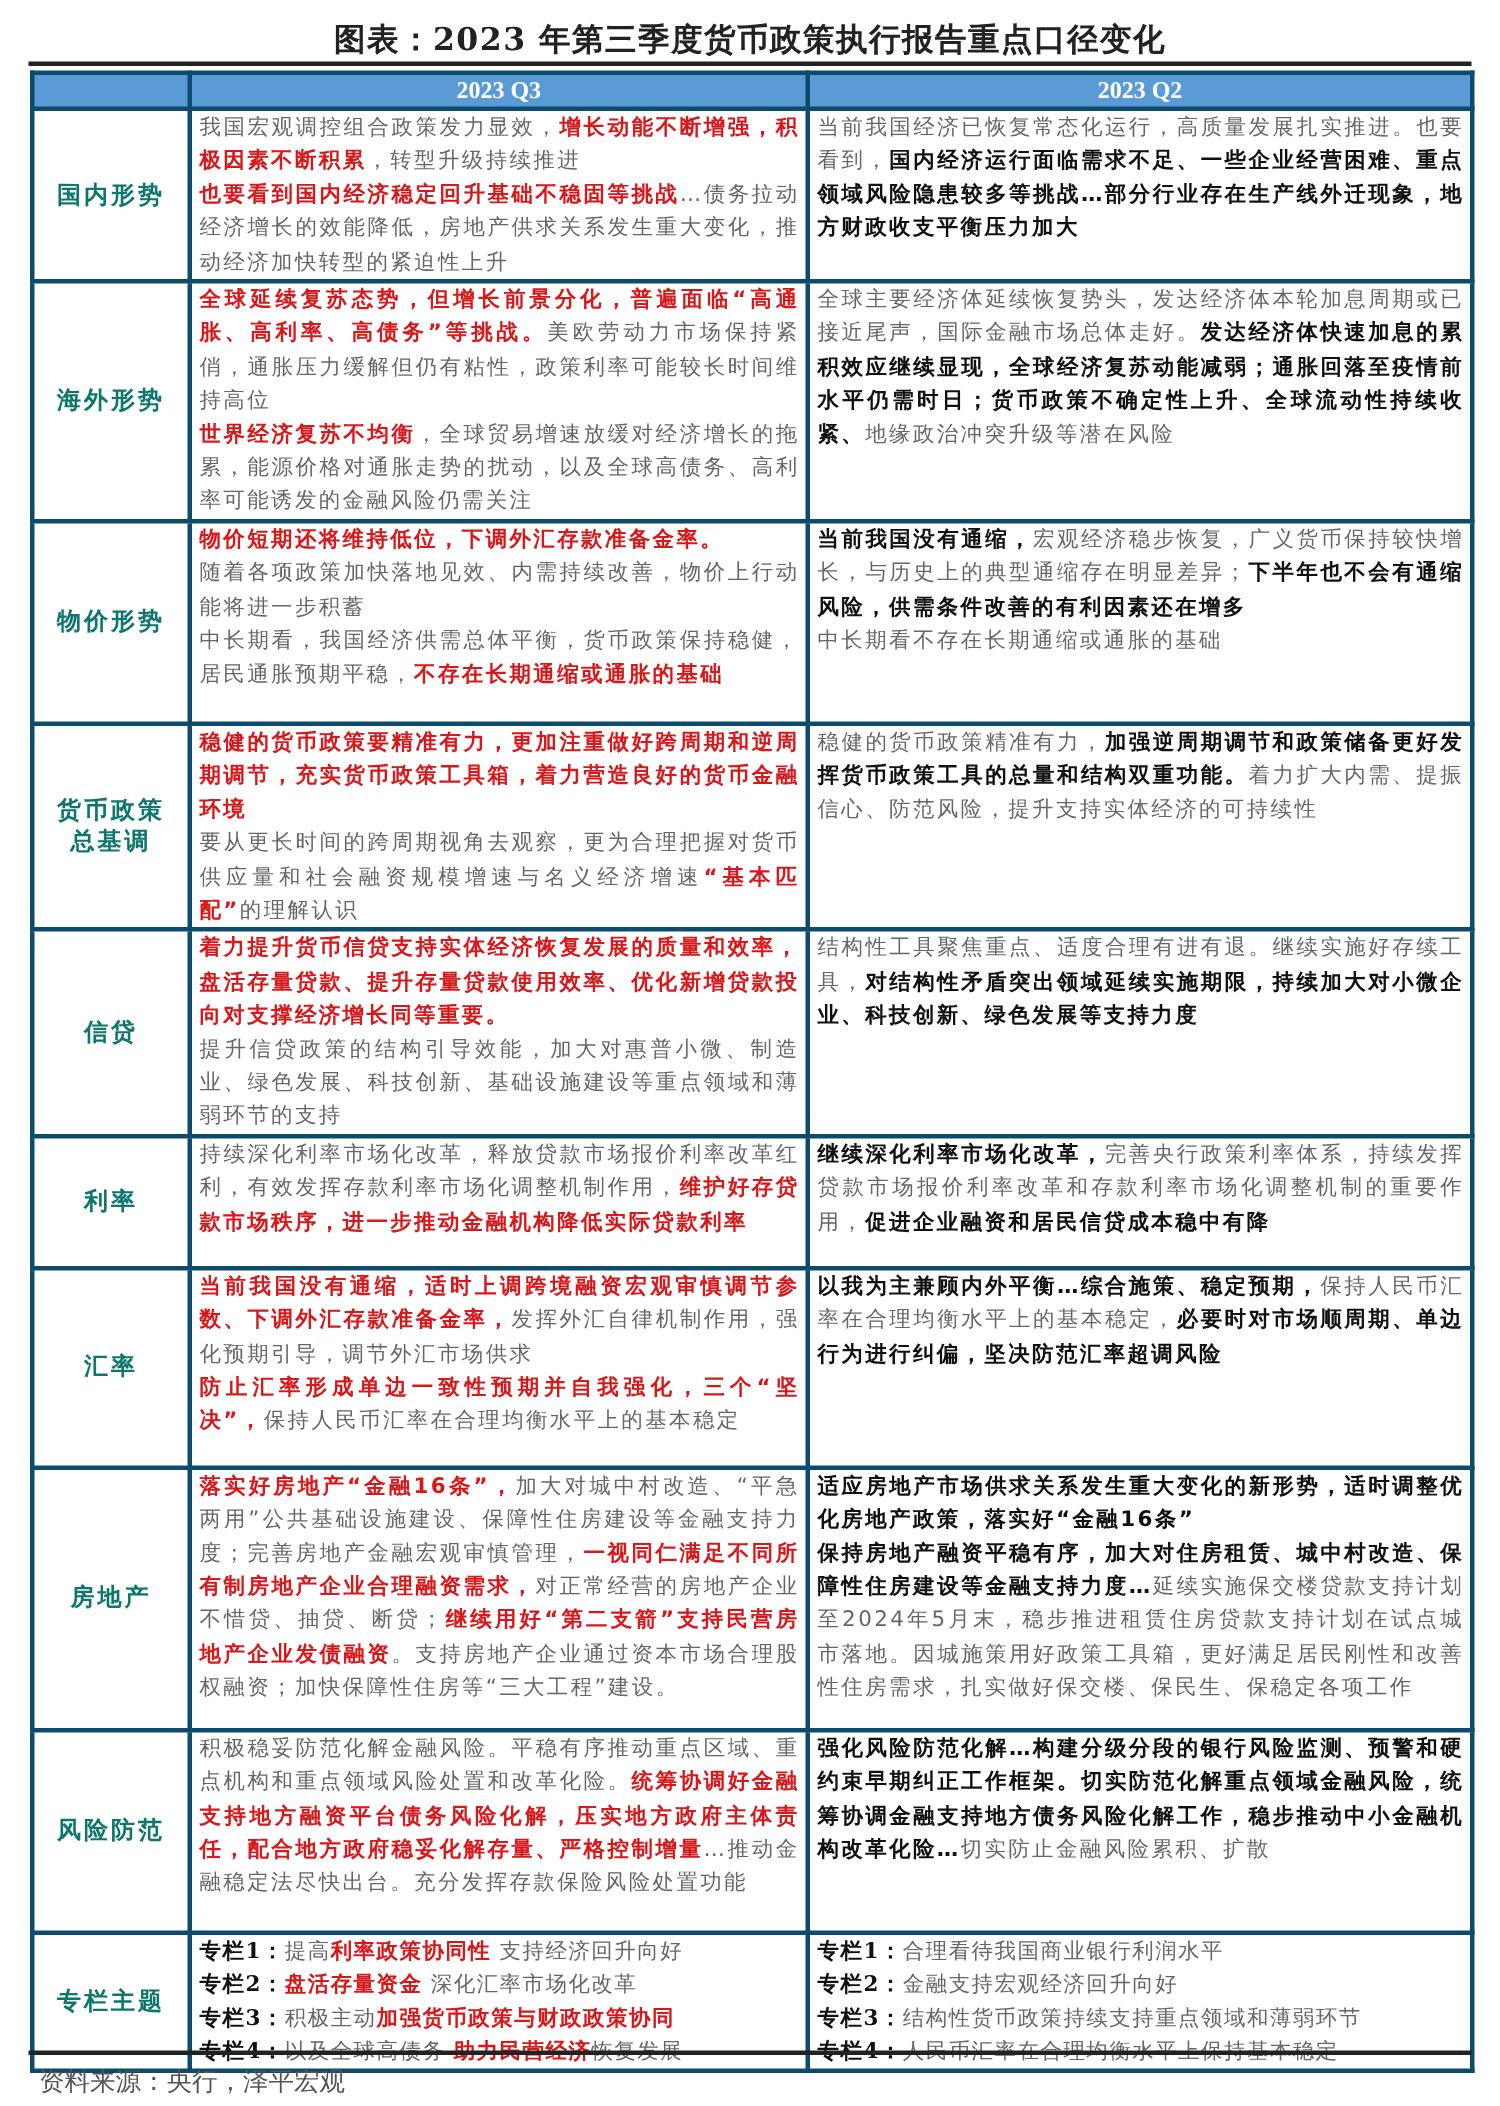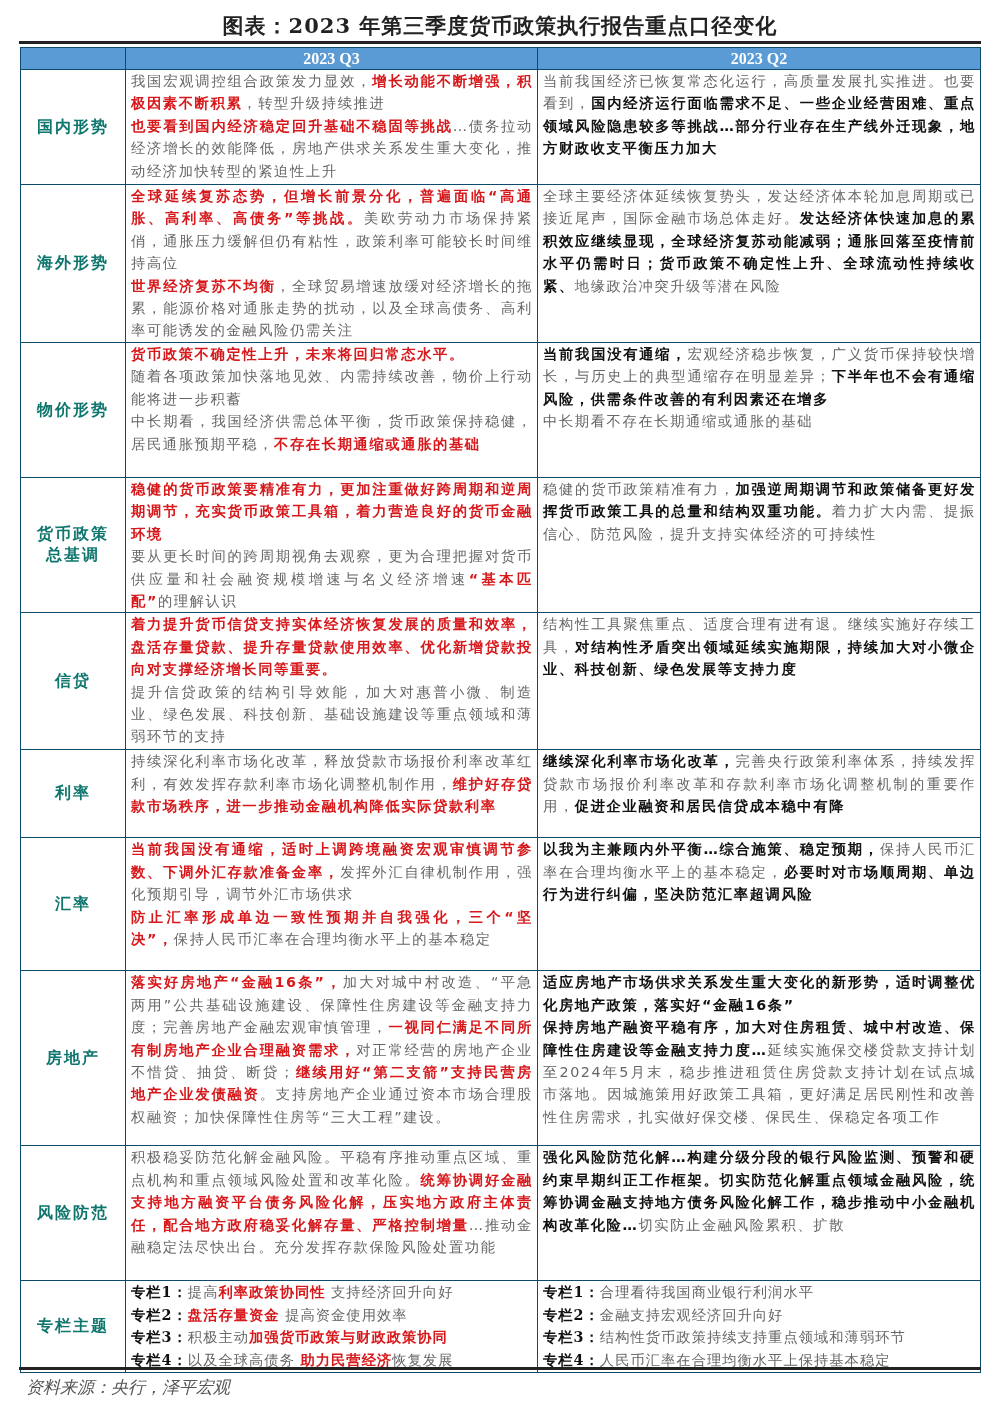--- a/index.html
+++ b/index.html
@@ -1,27 +1,27 @@
 <!DOCTYPE html>
 <html><head>
 <meta charset="utf-8">
 <style>
   html, body { margin:0; padding:0; background:#ffffff; }
   body { width:1000px; height:1404px; position:relative; font-family:"DejaVu Sans", sans-serif; color:#555; }
   .title { position:absolute; top:12px; left:0; width:1000px; text-align:center; font-family:"DejaVu Serif", serif; font-size:21px; font-weight:bold; color:#222; letter-spacing:1px; }
   .rule { position:absolute; left:19px; width:962px; background:#222; }
   .tbl { position:absolute; top:47px; left:20px; width:960px; border-collapse:collapse; table-layout:fixed; }
-  .tbl td, .tbl th { border:1px solid #0c4a6e; vertical-align:top; }
+  .tbl td, .tbl th { border:3px solid #0c4a6e; vertical-align:top; }
   .tbl th { background:#5b9bd5; color:#fff; font-family:"Liberation Serif", serif; font-weight:bold; font-size:16px; height:21px; padding:0; text-align:center; vertical-align:middle; }
   .lbl { width:104px; text-align:center; vertical-align:middle !important; font-size:16px; font-weight:bold; color:#0f766e; letter-spacing:2px; }
   .cell { font-size:14.3px; line-height:22.4px; padding:0 4px 0 5px; letter-spacing:1.6px; text-align:justify; }
   .seg-n { color:#666; font-weight:normal;margin-top:48px; }
   .seg-r { color:#d7191c; font-weight:bold; }
   .seg-b { color:#111; font-weight:bold; }
-  .source { position:absolute; top:1376px; left:26px; font-size:17px; font-style:italic; color:#555; font-family:"DejaVu Serif", serif;text-align:right; }
+  .source { position:absolute; top:1376px; left:26px; font-size:17px; color:#555; font-family:"DejaVu Serif", serif;text-align:right; }
   .zl { display:block; }
 </style>
 </head>
 <body>
 
 <div class="title">图表：2023 年第三季度货币政策执行报告重点口径变化</div>
 <div class="rule" style="top:41px;height:3px;"></div>
 
 <table class="tbl" id="tbl">
   <colgroup>
@@ -42,21 +42,21 @@
         <td class="cell"><span class="seg-n">我国宏观调控组合政策发力显效，</span><span class="seg-r">增长动能不断增强，积极因素不断积累</span><span class="seg-n">，转型升级持续推进</span><br><span class="seg-r">也要看到国内经济稳定回升基础不稳固等挑战</span><span class="seg-n">…债务拉动经济增长的效能降低，房地产供求关系发生重大变化，推动经济加快转型的紧迫性上升</span></td>
         <td class="cell"><span class="seg-n">当前我国经济已恢复常态化运行，高质量发展扎实推进。也要看到，</span><span class="seg-b">国内经济运行面临需求不足、一些企业经营困难、重点领域风险隐患较多等挑战…部分行业存在生产线外迁现象，地方财政收支平衡压力加大</span></td>
       </tr>
       <tr style="height: 158px;">
         <td class="lbl">海外形势</td>
         <td class="cell"><span class="seg-r">全球延续复苏态势，但增长前景分化，普遍面临“高通胀、高利率、高债务”等挑战。</span><span class="seg-n">美欧劳动力市场保持紧俏，通胀压力缓解但仍有粘性，政策利率可能较长时间维持高位</span><br><span class="seg-r">世界经济复苏不均衡</span><span class="seg-n">，全球贸易增速放缓对经济增长的拖累，能源价格对通胀走势的扰动，以及全球高债务、高利率可能诱发的金融风险仍需关注</span></td>
         <td class="cell"><span class="seg-n">全球主要经济体延续恢复势头，发达经济体本轮加息周期或已接近尾声，国际金融市场总体走好。</span><span class="seg-b">发达经济体快速加息的累积效应继续显现，全球经济复苏动能减弱；通胀回落至疫情前水平仍需时日；货币政策不确定性上升、全球流动性持续收紧、</span><span class="seg-n">地缘政治冲突升级等潜在风险</span></td>
       </tr>
       <tr style="height: 135px;">
         <td class="lbl">物价形势</td>
-        <td class="cell"><span class="seg-r">货币政策不确定性上升，未来将回归常态水平。</span><br><span class="seg-n">随着各项政策加快落地见效、内需持续改善，物价上行动能将进一步积蓄</span><br><span class="seg-n">中长期看，我国经济供需总体平衡，货币政策保持稳健，居民通胀预期平稳，</span><span class="seg-r">不存在长期通缩或通胀的基础</span></td>
+        <td class="cell"><span class="seg-r">物价短期还将维持低位，下调外汇存款准备金率。</span><br><span class="seg-n">随着各项政策加快落地见效、内需持续改善，物价上行动能将进一步积蓄</span><br><span class="seg-n">中长期看，我国经济供需总体平衡，货币政策保持稳健，居民通胀预期平稳，</span><span class="seg-r">不存在长期通缩或通胀的基础</span></td>
         <td class="cell"><span class="seg-b">当前我国没有通缩，</span><span class="seg-n">宏观经济稳步恢复，广义货币保持较快增长，与历史上的典型通缩存在明显差异；</span><span class="seg-b">下半年也不会有通缩风险，供需条件改善的有利因素还在增多</span><br><span class="seg-n">中长期看不存在长期通缩或通胀的基础</span></td>
       </tr>
       <tr style="height: 134px;">
         <td class="lbl">
           <span class="zl">货币政策</span>
           <span class="zl">总基调</span>
         </td>
         <td class="cell"><span class="seg-r">稳健的货币政策要精准有力，更加注重做好跨周期和逆周期调节，充实货币政策工具箱，着力营造良好的货币金融环境</span><br><span class="seg-n">要从更长时间的跨周期视角去观察，更为合理把握对货币供应量和社会融资规模增速与名义经济增速</span><span class="seg-r">“基本匹配”</span><span class="seg-n">的理解认识</span></td>
         <td class="cell"><span class="seg-n">稳健的货币政策精准有力，</span><span class="seg-b">加强逆周期调节和政策储备更好发挥货币政策工具的总量和结构双重功能。</span><span class="seg-n">着力扩大内需、提振信心、防范风险，提升支持实体经济的可持续性</span></td>
       </tr>
@@ -82,21 +82,21 @@
       </tr>
       <tr style="height: 135px;">
         <td class="lbl">风险防范</td>
         <td class="cell"><span class="seg-n">积极稳妥防范化解金融风险。平稳有序推动重点区域、重点机构和重点领域风险处置和改革化险。</span><span class="seg-r">统筹协调好金融支持地方融资平台债务风险化解，压实地方政府主体责任，配合地方政府稳妥化解存量、严格控制增量</span><span class="seg-n">…推动金融稳定法尽快出台。充分发挥存款保险风险处置功能</span></td>
         <td class="cell"><span class="seg-b">强化风险防范化解…构建分级分段的银行风险监测、预警和硬约束早期纠正工作框架。切实防范化解重点领域金融风险，统筹协调金融支持地方债务风险化解工作，稳步推动中小金融机构改革化险…</span><span class="seg-n">切实防止金融风险累积、扩散</span></td>
       </tr>
       <tr style="height: 92px;">
         <td class="lbl">专栏主题</td>
         <td class="cell" style="font-family: &quot;DejaVu Serif&quot;, serif; letter-spacing: 1px;">
           <div><span class="seg-b">专栏1：</span><span class="seg-n">提高</span><span class="seg-r">利率政策协同性</span><span class="seg-n"> 支持经济回升向好</span></div>
-          <div><span class="seg-b">专栏2：</span><span class="seg-r">盘活存量资金</span><span class="seg-n"> 提高资金使用效率</span></div>
+          <div><span class="seg-b">专栏2：</span><span class="seg-r">盘活存量资金</span><span class="seg-n"> 深化汇率市场化改革</span></div>
           <div><span class="seg-b">专栏3：</span><span class="seg-n">积极主动</span><span class="seg-r">加强货币政策与财政政策协同</span></div>
           <div><span class="seg-b">专栏4：</span><span class="seg-n">以及全球高债务 </span><span class="seg-r">助力民营经济</span><span class="seg-n">恢复发展</span></div>
         </td>
         <td class="cell" style="font-family: &quot;DejaVu Serif&quot;, serif; letter-spacing: 1px;">
           <div><span class="seg-b">专栏1：</span><span class="seg-n">合理看待我国商业银行利润水平</span></div>
           <div><span class="seg-b">专栏2：</span><span class="seg-n">金融支持宏观经济回升向好</span></div>
           <div><span class="seg-b">专栏3：</span><span class="seg-n">结构性货币政策持续支持重点领域和薄弱环节</span></div>
           <div><span class="seg-b">专栏4：</span><span class="seg-n">人民币汇率在合理均衡水平上保持基本稳定</span></div>
         </td>
       </tr>

